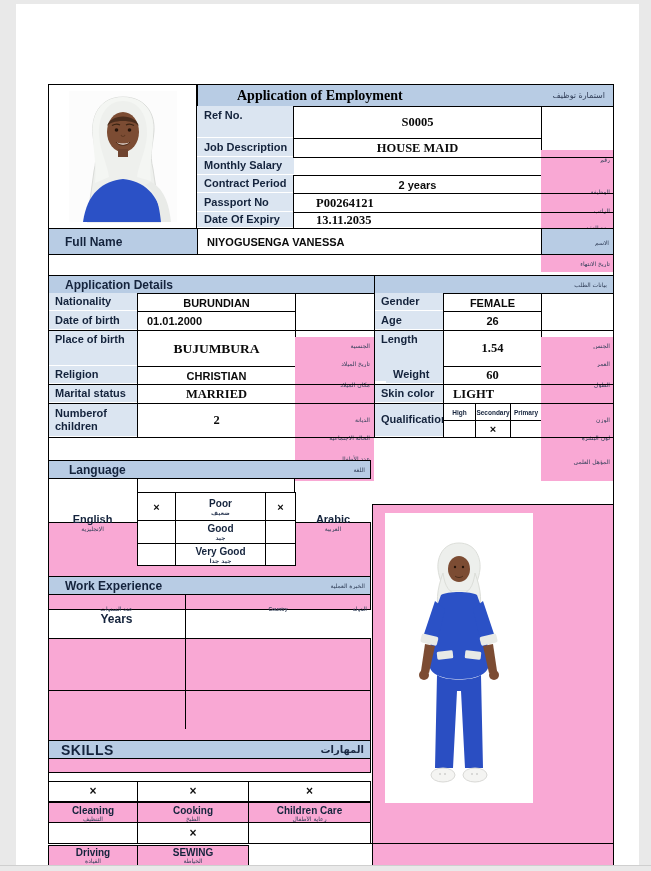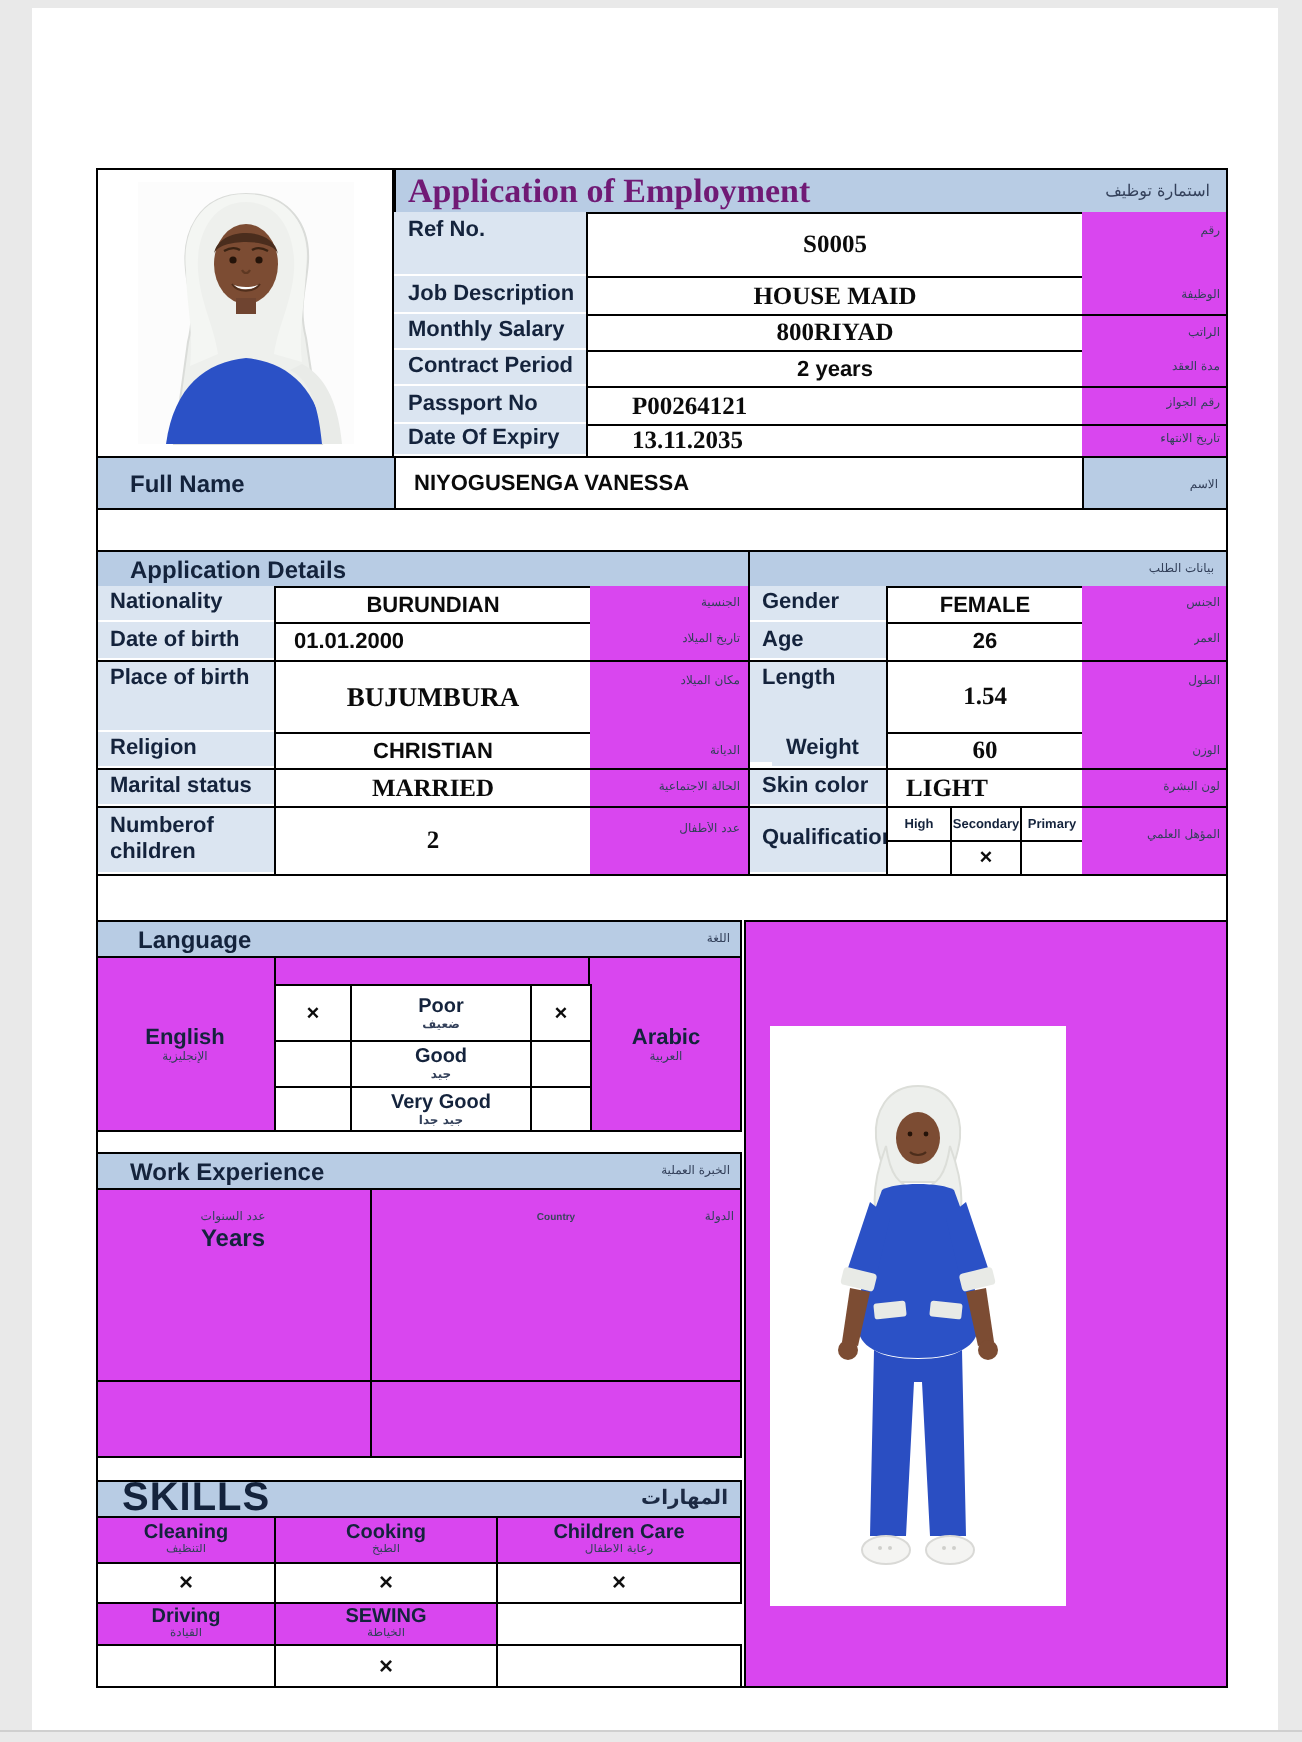--- a/index.html
+++ b/index.html
@@ -1,32 +1,32 @@
 <!DOCTYPE html>
 <html><head>
 <meta charset="utf-8">
 <style>
   html,body{margin:0;padding:0;}
   body{font-family:"Liberation Sans",sans-serif;}
   .stage{position:relative;width:651px;height:871px;background:#e9e9e9;overflow:hidden;}
   .page{position:absolute;left:16px;top:4px;width:623px;height:861px;background:#ffffff;}
   .c{position:absolute;box-sizing:border-box;}
   .bar{background:#b8cce4;border:1px solid #000;display:flex;align-items:center;}
-  .blue{background:#d946ef;}
+  .blue{background:#f9a8d4;margin-top:44px;}
   .barblue{background:#b8cce4;}
   .lblcell{background:#dbe5f1;display:flex;align-items:center;padding-left:7px;
            font-weight:bold;font-size:11px;color:#14233c;border-bottom:1px solid #ffffff;line-height:1.1;}
   .topalign{align-items:flex-start;padding-top:3px;}
   .vbox{background:#fff;border:1px solid #000;display:flex;align-items:center;justify-content:center;
         font-weight:bold;color:#0b0b0b;}
   .serif{font-family:"Liberation Serif",serif;font-size:12.5px;}
   .sans{font-family:"Liberation Sans",sans-serif;font-size:11px;}
   .leftpad{justify-content:flex-start;padding-left:22px;}
   .leftpad8{justify-content:flex-start;padding-left:9px;}
-  .bartitle-serif{font-family:"Liberation Serif",serif;font-weight:bold;font-size:17px;color:#701a75;padding-left:6px;}
+  .bartitle-serif{font-family:"Liberation Serif",serif;font-weight:bold;font-size:14px;color:#000000;padding-left:6px;margin-left:33px;}
   .bartitle-sans{font-weight:bold;font-size:12px;color:#14233c;padding-left:16px;}
   .artxt{font-size:6px;color:#33405a;direction:rtl;white-space:nowrap;overflow:hidden;font-family:"DejaVu Sans",sans-serif;}
   .arbig{font-size:10px;color:#1c2a44;direction:rtl;font-family:"DejaVu Sans",sans-serif;font-weight:bold;}
   .hline{position:absolute;height:1px;background:#000;}
   .vline{position:absolute;width:1px;background:#000;}
   .docborder{border:1px solid #000;pointer-events:none;}
   .tcell{border:1px solid #000;display:flex;flex-direction:column;align-items:center;justify-content:center;line-height:1.05;}
   .tlabel{font-weight:bold;font-size:10px;color:#14233c;}
   .tmark{font-weight:bold;font-size:12px;color:#111;background:#fff;}
   .qhead{font-weight:bold;font-size:6.5px;color:#14233c;background:#fff;border:1px solid #000;
@@ -90,21 +90,20 @@
     </div>
   <div class="c lblcell" style="left:197px;top:193px;width:97px;height:19px;">
       <span>Passport No</span>
     </div>
   <div class="c lblcell" style="left:197px;top:212px;width:97px;height:16px;">
       <span>Date Of Expiry</span>
     </div>
 
   <div class="c vbox serif" style="left:293px;top:106px;width:249px;height:33px;">S0005</div>
   <div class="c vbox serif" style="left:293px;top:138px;width:249px;height:20px;">HOUSE MAID</div>
-  <div class="c vbox serif" style="left:293px;top:157px;width:249px;height:19px;">800RIYAD</div>
   <div class="c vbox sans" style="left:293px;top:175px;width:249px;height:19px;">2 years</div>
   <div class="c vbox serif leftpad" style="left:293px;top:193px;width:249px;height:20px;">P00264121</div>
   <div class="c vbox serif leftpad" style="left:293px;top:212px;width:249px;height:17px;">13.11.2035</div>
   <div class="c vbox sans leftpad8" style="left:197px;top:228px;width:345px;height:27px;justify-content:flex-start;">NIYOGUSENGA VANESSA</div>
 
   <div class="c blue" style="left:541px;top:106px;width:73px;height:122px;">
     <span class="artxt arfrag" style="top:6px;">رقم</span>
     <span class="artxt arfrag" style="top:38px;">الوظيفة</span>
     <span class="artxt arfrag" style="top:57px;">الراتب</span>
     <span class="artxt arfrag" style="top:74px;">مدة العقد</span>
@@ -251,21 +250,21 @@
   <div class="c center-col" style="left:48px;top:598px;width:137px;height:34px;">
     <span class="artxt">عدد السنوات</span>
     <span class="tlabel" style="font-size:12px;">Years</span>
   </div>
   <div class="c" style="left:185px;top:600px;width:186px;height:20px;">
     <span style="position:absolute;left:50%;transform:translateX(-50%);top:6px;font-size:5px;color:#3a465c;font-weight:bold;">Country</span>
     <span class="artxt arfrag" style="top:5px;">الدولة</span>
   </div>
 
   <div class="c bar" style="left:48px;top:740px;width:323px;height:19px;justify-content:space-between;">
-    <span class="bartitle-sans" style="font-size:20px;padding-left:12px;letter-spacing:0.5px;">SKILLS</span>
+    <span class="bartitle-sans" style="font-size:14px;padding-left:12px;letter-spacing:0.5px;">SKILLS</span>
     <span class="arbig" style="padding-right:6px;">المهارات</span>
   </div>
 
   <div class="c tcell blue" style="left:48px;top:758px;width:90px;height:24px;">
     <span class="tlabel">Cleaning</span>
     <span class="artxt">التنظيف</span>
   </div>
   <div class="c tcell blue" style="left:248px;top:758px;width:123px;height:24px;">
     <span class="tlabel">Children Care</span>
     <span class="artxt">رعاية الأطفال</span>

